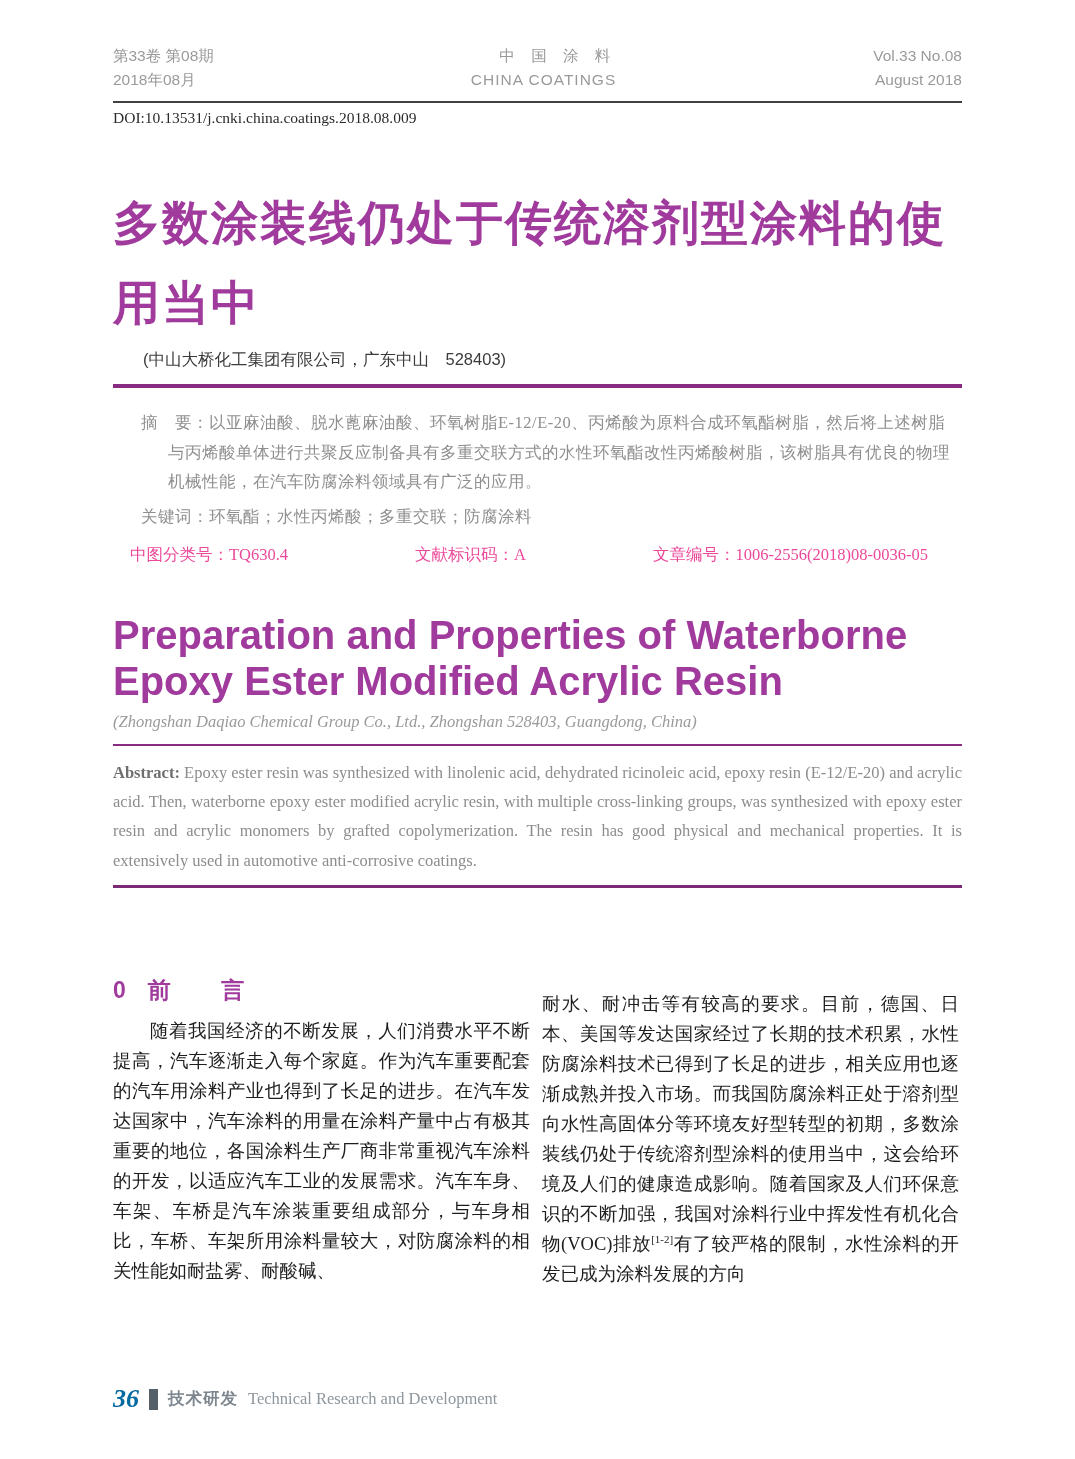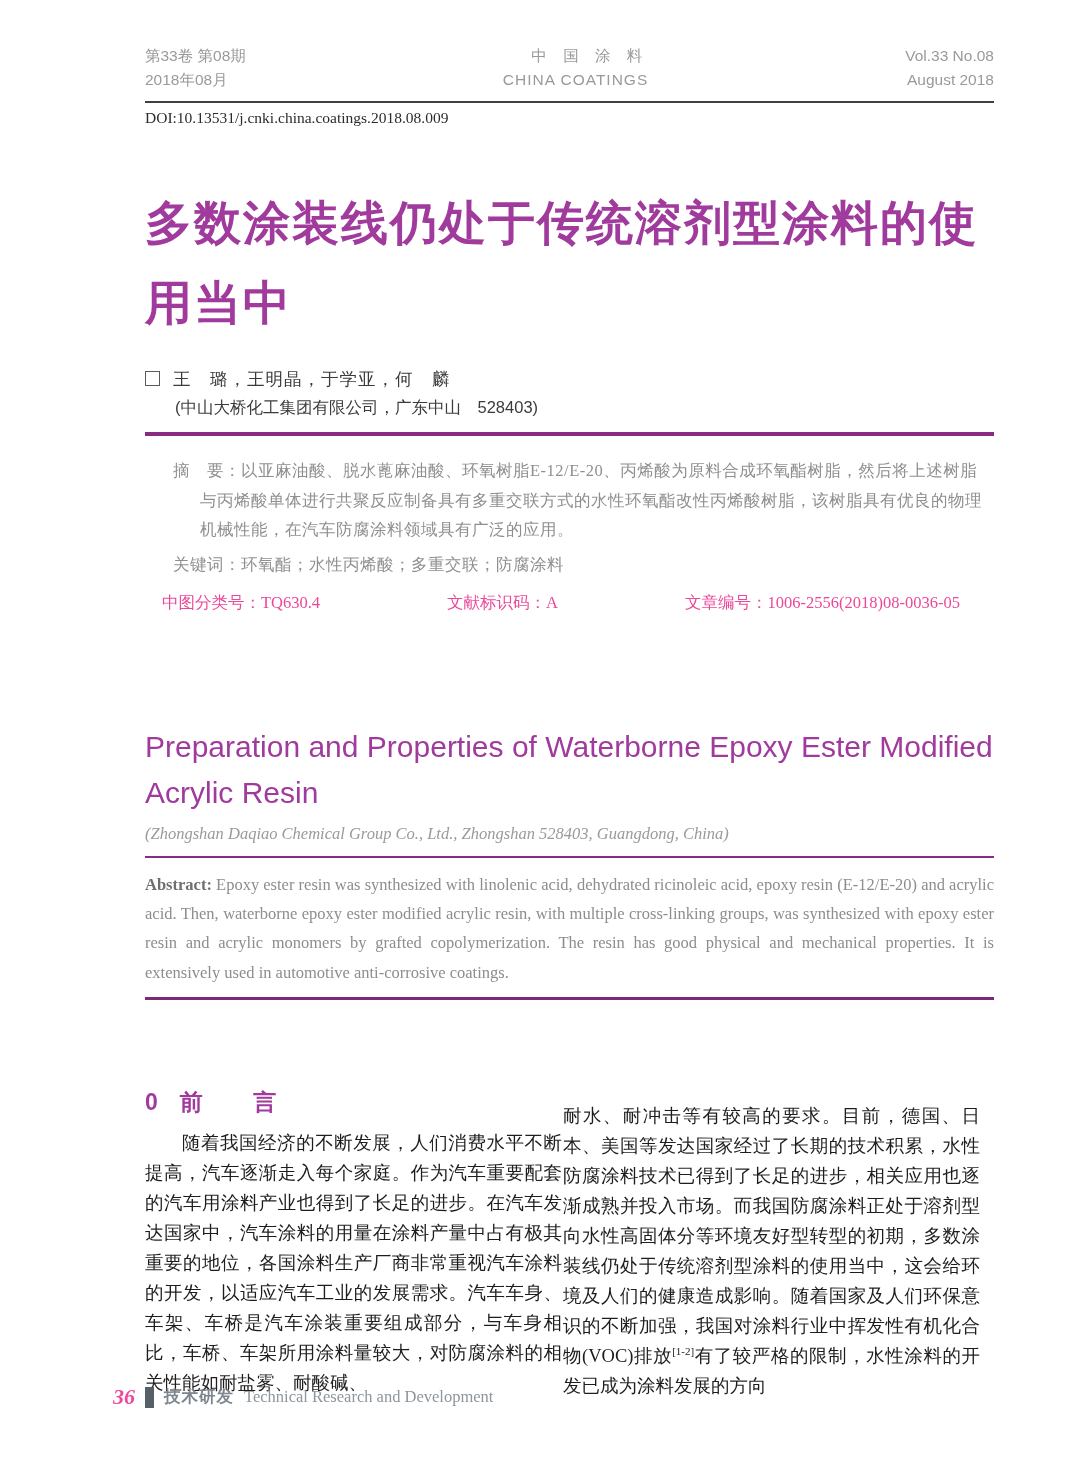--- a/index.html
+++ b/index.html
@@ -3,21 +3,20 @@
 <meta charset="utf-8">
 <style>
   html,body{margin:0;padding:0;}
   body{background:#ffffff;}
   .page{
     position:relative;
     width:986px;height:1459px;
     background:#ffffff;
     overflow:hidden;
     font-family:"Liberation Sans",sans-serif;
-    padding-left:32px;
     -webkit-font-smoothing:antialiased;
   }
   .content{margin:0 113px;width:849px;}
 
   
   .jheader{display:flex;justify-content:space-between;padding-top:44px;
     color:#9a9a9a;font-size:15.5px;line-height:1.55;}
   .jheader .c{text-align:center;letter-spacing:1px;}
   .jheader .r{text-align:right;}
   .jheader .zh{letter-spacing:6px;text-align:right;}
@@ -36,48 +35,48 @@
   
   .abs-zh{margin:20px 0 0 28px;color:#8f8f8f;font-size:16.5px;line-height:1.8;
     font-family:"Liberation Serif",serif;letter-spacing:0.5px;}
   .abs-zh .hang{padding-left:27px;text-indent:-27px;margin:0;}
   .abs-zh .kw{margin-top:5px;}
   .class-row{display:flex;justify-content:space-between;margin:12px 0 0 17px;
     padding-right:34px;color:#ec4899;font-size:16.5px;
     font-family:"Liberation Serif",serif;}
 
   
-  .title-en{margin-top:110px;color:#A03A9C;font-weight:normal;
-    font-size:30px;line-height:46px;}
+  .title-en{margin-top:46px;color:#A03A9C;font-weight:bold;
+    font-size:40px;line-height:46px;}
   .authors-en{margin-top:17px;font-size:17px;color:#9a9a9a;}
   .affil-en{margin-top:8px;font-family:"Liberation Serif",serif;font-style:italic;
     font-size:16.5px;color:#9a9a9a;}
   .rule-thin{margin-top:12px;height:2px;background:#872C82;}
   .abs-en{margin-top:12px;font-family:"Liberation Serif",serif;font-size:16.5px;
     line-height:1.78;color:#8d8d8d;text-align:justify;}
   .abs-en b{color:#6e6e6e;}
   .kw-en{margin-top:2px;font-family:"Liberation Serif",serif;font-size:16.5px;color:#8d8d8d;}
   .rule-mid{margin-top:10px;height:2.5px;background:#7C2A78;}
 
   
-  .columns{display:flex;gap:1px;margin-top:90px;}
+  .columns{display:flex;gap:12px;margin-top:90px;}
   .col{width:417px;}
   .sec-head{color:#A03A9C;font-weight:bold;font-size:23px;line-height:1.1;margin:0 0 13px 0;}
   .sec-head .num{margin-right:22px;}
   .sec-head .ttl{letter-spacing:22px;}
   .bodytext{font-family:"Liberation Serif",serif;font-size:18.5px;line-height:30px;
     color:#1d1d1d;text-align:justify;margin:0;}
   .indent{text-indent:2em;}
   .col-right{padding-top:11px;}
   sup{font-size:11px;line-height:0;}
 
   
   .pfooter{position:absolute;left:113px;top:1384px;display:flex;align-items:center;gap:10px;}
   .pnum{font-family:"Liberation Serif",serif;font-style:italic;font-weight:bold;
-    font-size:22px;color:#ec4899;}
+    font-size:26px;color:#0369a1;}
   .fbar{width:9px;height:21px;background:#566069;}
   .fzh{font-size:16.5px;font-weight:bold;color:#7d868e;letter-spacing:1px;}
   .fen{font-family:"Liberation Serif",serif;font-size:16.5px;color:#8d969d;}
 </style>
 </head>
 <body>
 
 <div class="page">
   <div class="content">
 
@@ -92,24 +91,20 @@
       </div>
       <div class="r">
         <div>Vol.33  No.08</div>
         <div>August  2018</div>
       </div>
     </div>
     <div class="hrule"></div>
     <div class="doi">DOI:10.13531/j.cnki.china.coatings.2018.08.009</div>
 
     <h1 class="title-zh" style="margin-bottom:0;">多数涂装线仍处于传统溶剂型涂料的使用当中</h1>
-    <div class="authors-zh">
-      <span class="sq"></span>
-      <span>王　璐，王明晶，于学亚，何　麟</span>
-    </div>
     <div class="affil-zh">(中山大桥化工集团有限公司，广东中山　528403)</div>
     <div class="rule-thick"></div>
 
     <div class="abs-zh">
       <p class="hang"><span>摘　要：</span><span>以亚麻油酸、脱水蓖麻油酸、环氧树脂E-12/E-20、丙烯酸为原料合成环氧酯树脂，然后将上述树脂与丙烯酸单体进行共聚反应制备具有多重交联方式的水性环氧酯改性丙烯酸树脂，该树脂具有优良的物理机械性能，在汽车防腐涂料领域具有广泛的应用。</span></p>
       <p class="hang kw"><span>关键词：</span><span>环氧酯；水性丙烯酸；多重交联；防腐涂料</span></p>
     </div>
     <div class="class-row">
       <span><span>中图分类号：</span><span>TQ630.4</span></span>
       <span><span>文献标识码：</span><span>A</span></span>

